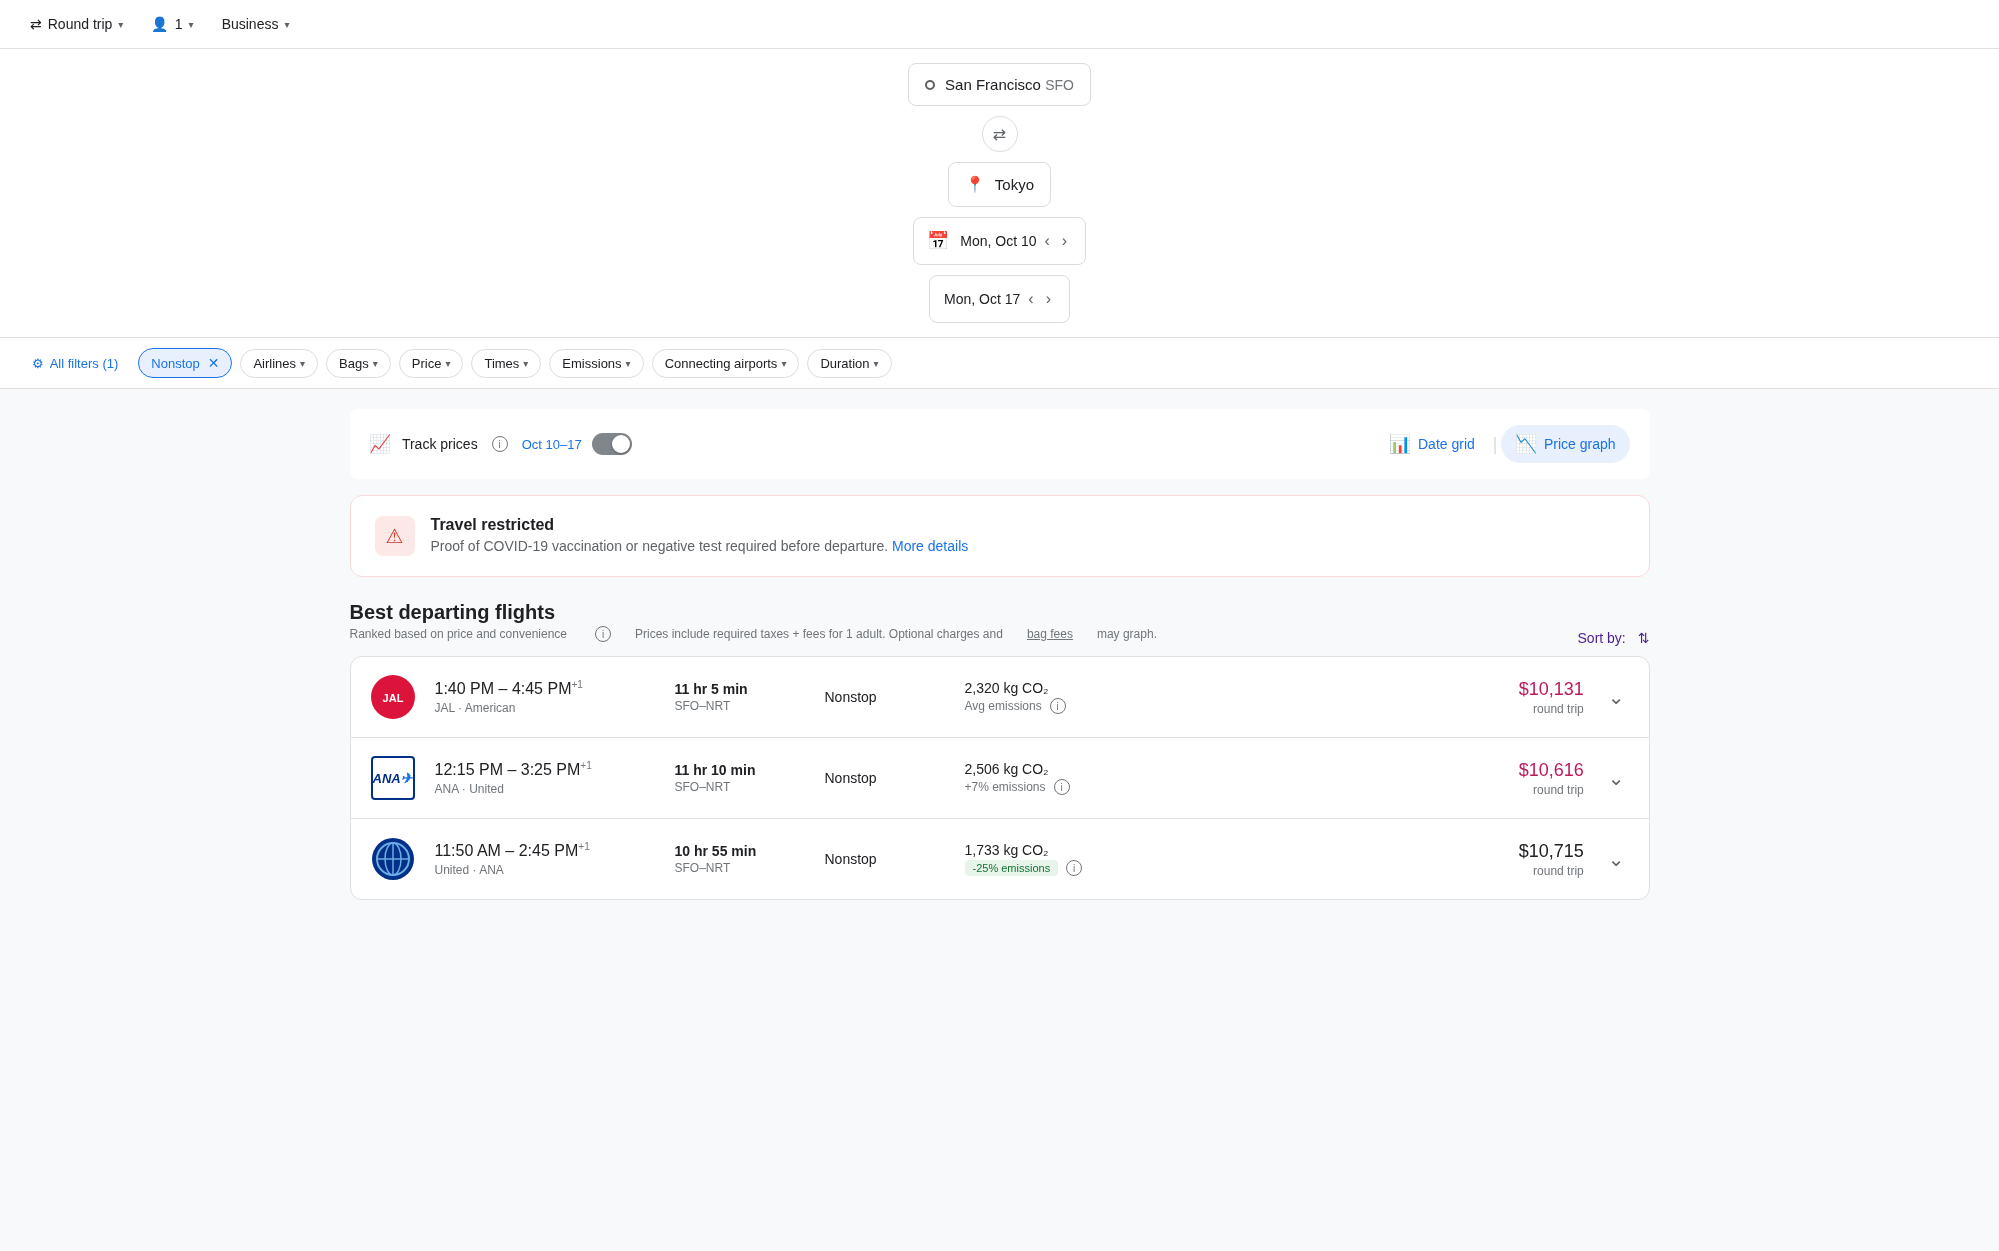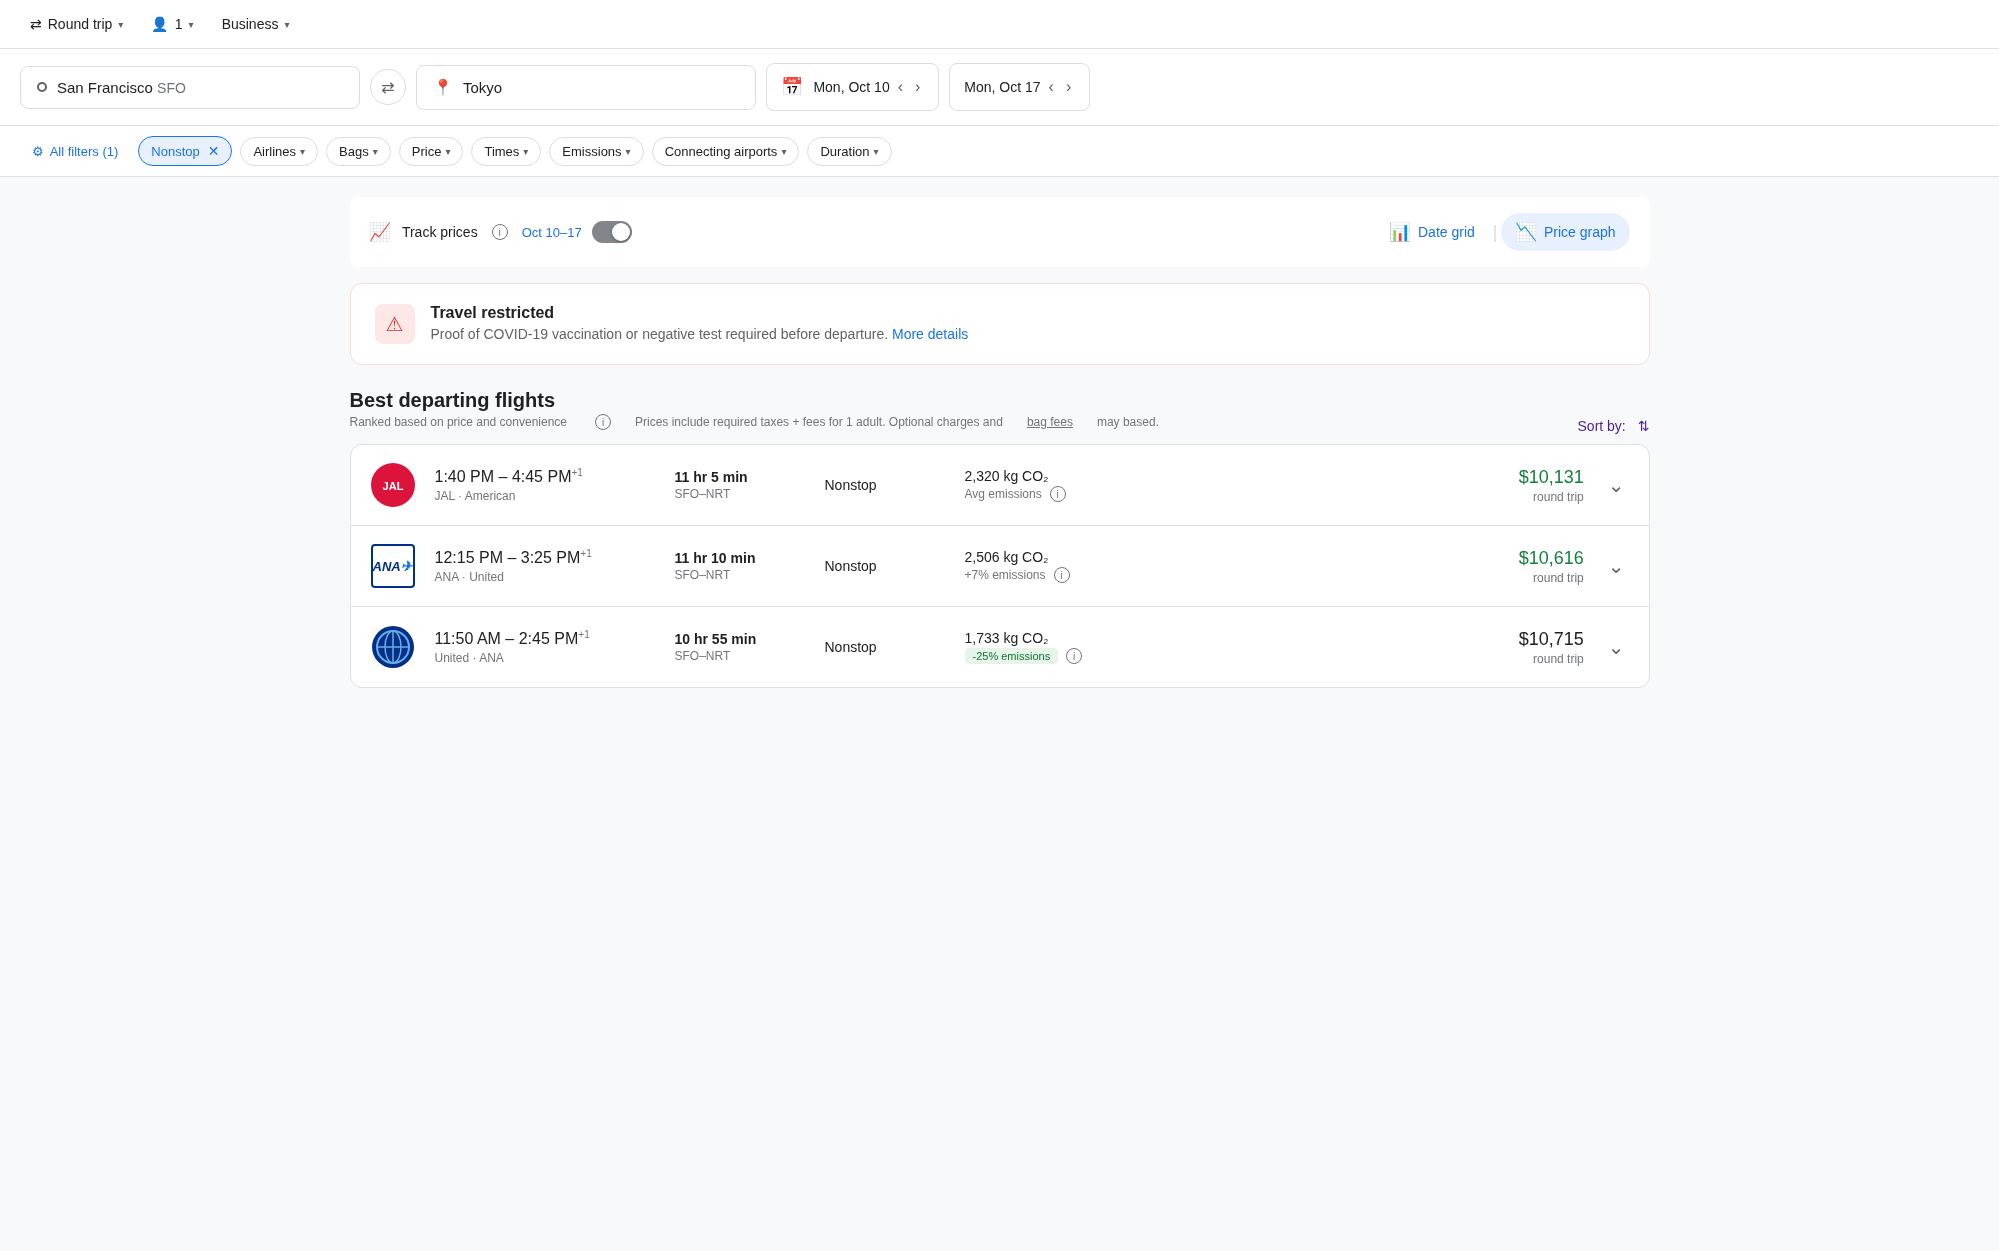--- a/index.html
+++ b/index.html
@@ -31,20 +31,21 @@
     }
     .chevron { font-size: 10px; color: #5f6368; }
 
     .search-bar {
       background: white;
       padding: 14px 20px;
       display: flex;
       align-items: center;
       gap: 10px;
       border-bottom: 1px solid #e0e0e0;
+      flex-direction: column;
     }
     .search-field {
       display: flex;
       align-items: center;
       gap: 10px;
       border: 1px solid #dadce0;
       border-radius: 8px;
       padding: 12px 16px;
       flex: 1;
       cursor: pointer;
@@ -337,21 +338,21 @@
       font-size: 11px;
       font-weight: 500;
     }
     .flight-price {
       flex: 0 0 120px;
       text-align: right;
     }
     .price-amount {
       font-size: 18px;
       font-weight: 500;
-      color: #15803d;
+      color: #be185d;
     }
     .price-amount.black { color: #202124; }
     .price-label { font-size: 12px; color: #70757a; margin-top: 2px; }
     .expand-btn {
       color: #5f6368;
       font-size: 20px;
       cursor: pointer;
       padding: 4px;
       border: none;
       background: none;
@@ -488,21 +489,21 @@
     </div>
   </div>
 
   <div class="section-header">
     <div class="section-title">Best departing flights</div>
     <div class="section-sub">
       <span>Ranked based on price and convenience</span>
       <span class="info-icon">i</span>
       <span>Prices include required taxes + fees for 1 adult. Optional charges and</span>
       <span class="bag-fees-link">bag fees</span>
-      <span>may based.</span>
+      <span>may graph.</span>
     </div>
   </div>
 
   <div class="sort-row">
     <button class="sort-btn">
       <span>Sort by:</span>
       <span class="sort-icon">⇅</span>
     </button>
   </div>
 

